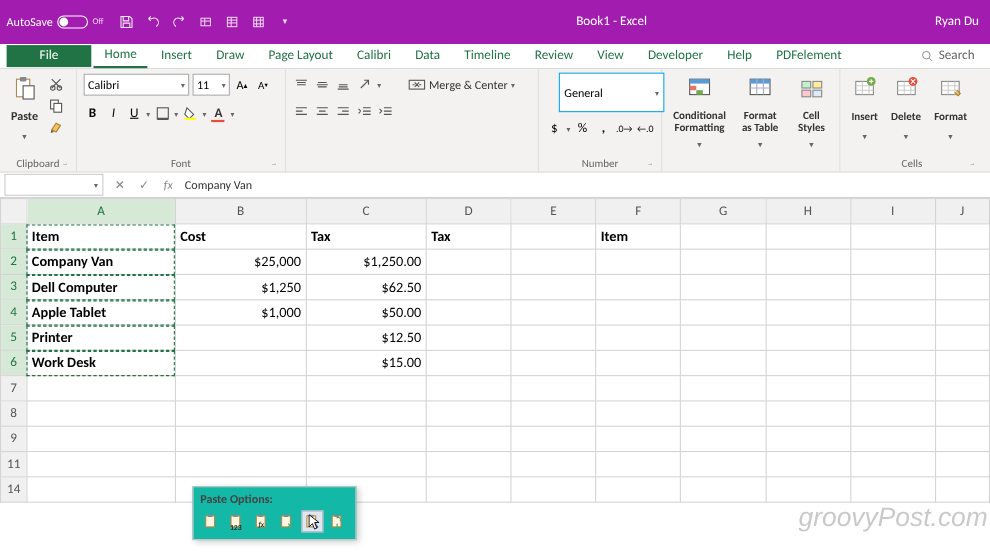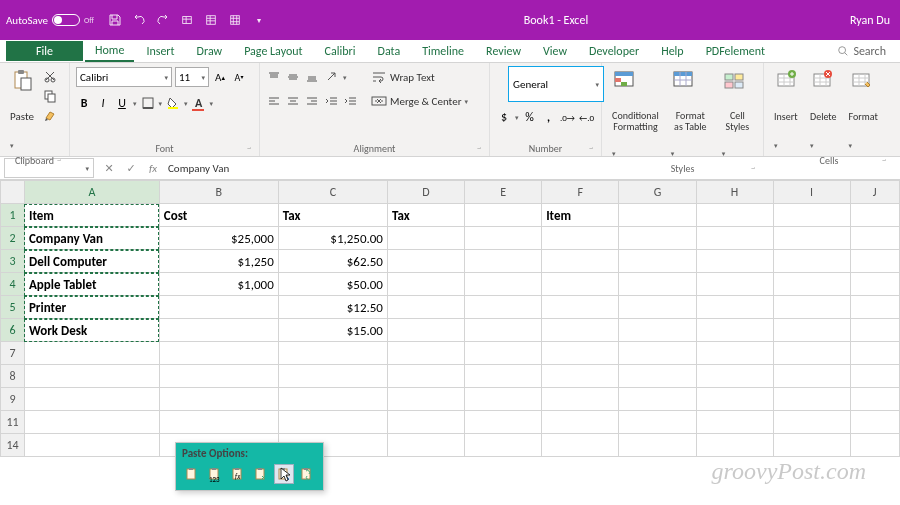--- a/index.html
+++ b/index.html
@@ -15,21 +15,21 @@
 .menubar { height:23px; background:#fff; border-bottom:1px solid #d4d4d4; display:flex; align-items:center; padding:0 6px; gap:2px; }
 .menubar .tab { padding:3px 10px; font-size:12px; color:#217346; cursor:pointer; }
 .menubar .tab.file { background:#217346; color:#fff; padding:3px 30px; }
 .menubar .tab.active { color:#217346; border-bottom:2px solid #217346; }
 .menubar .search { margin-left:auto; display:flex; align-items:center; gap:4px; color:#666; font-size:12px; padding:0 8px; }
 .ribbon { height:94px; background:#f3f2f1; border-bottom:1px solid #d4d4d4; display:flex; }
 .group { border-right:1px solid #e0e0e0; padding:3px 6px 1px; display:flex; flex-direction:column; }
 .group .gbody { flex:1; display:flex; gap:4px; align-items:flex-start; }
 .group .glabel { text-align:center; font-size:10px; color:#666; padding-top:2px; position:relative; }
 .group .glabel::after { content:"⌐"; position:absolute; right:2px; bottom:1px; font-size:8px; color:#999; transform:scaleX(-1) scaleY(-1);}
-.bigbtn { display:flex; flex-direction:column; align-items:flex-start; padding:2px 4px; gap:18px; font-size:11px; color:#333; cursor:pointer; }
+.bigbtn { display:flex; flex-direction:column; align-items:center; padding:2px 4px; gap:7px; font-size:11px; color:#333; cursor:pointer;font-weight:bold; }
 .bigbtn .icon { width:24px; height:24px; }
 .bigbtn .dd { font-size:7px; color:#666; }
 .smallbtn { width:16px; height:16px; cursor:pointer; display:inline-flex; align-items:center; justify-content:center; }
 .row { display:flex; align-items:center; gap:3px; height:22px; }
 .col { display:flex; flex-direction:column; gap:2px; }
 .fontname { width:96px; height:20px; border:1px solid #ababab; background:#fff; font-size:11px; padding:0 3px; display:flex; align-items:center; justify-content:space-between; }
 .fontsize { width:34px; height:20px; border:1px solid #ababab; background:#fff; font-size:11px; padding:0 3px; display:flex; align-items:center; justify-content:space-between; }
 .dd-arrow { font-size:7px; color:#666; }
 .namebox-row { height:23px; border-bottom:1px solid #d4d4d4; display:flex; align-items:center; background:#fff;}
 .namebox { width:90px; height:20px; border:1px solid #ccc; margin:0 4px; font-size:11px; padding:0 4px; display:flex; align-items:center; justify-content:space-between;}
@@ -45,21 +45,21 @@
 .grid td.bold { font-weight:bold; }
 .grid td.right { text-align:right; }
 .marching { outline:1.5px dashed #217346; outline-offset:-1px; }
 .rowhdr.sel { background:#d6e8d6; color:#217346;}
 .colhdr.sel { background:#d6e8d6; color:#217346;}
 .paste-popup { position:absolute; top:262px; left:175px; background:#14b8a6; border:1px solid #c6c6c6; box-shadow:2px 2px 6px rgba(0,0,0,0.2); padding:4px 6px 6px; font-size:11px; }
 .paste-popup .ptitle { font-weight:bold; color:#444; margin-bottom:4px; }
 .paste-popup .picons { display:flex; gap:3px; }
 .paste-popup .pbtn { width:20px; height:20px; border:1px solid transparent; cursor:pointer; display:flex; align-items:center; justify-content:center; font-size:11px; position:relative;}
 .paste-popup .pbtn.sel { background:#e0e6ef; border-color:#a0b0c0;}
-.watermark { position:absolute; right:34px; bottom:20px; font-size:24px; font-style:italic; color:rgba(100,100,100,0.35); font-family:Liberation Serif, serif;}
+.watermark { position:absolute; right:2px; bottom:20px; font-size:24px; font-style:italic; color:rgba(100,100,100,0.35); font-family:Liberation Sans, sans-serif;}
 svg { display:block; }
 .ico-stroke { stroke:#555; fill:none; stroke-width:1;}
 .wraprow { display:flex; align-items:center; gap:3px; font-size:11px; color:#333; cursor:pointer; height:22px; padding:0 2px;}
 .numberfmt { width:96px; height:36px; border:1px solid #0ea5e9; background:#fff; font-size:11px; padding:0 4px; display:flex; align-items:center; justify-content:space-between;margin-left:12px; }
 </style>
 </head>
 <body>
 
 <div class="titlebar">
   <div class="autosave">
@@ -267,35 +267,28 @@
           <span class="smallbtn">
               <svg width="14" height="14" viewBox="0 0 14 14">
                 <path d="M5 4h7M5 7h7M5 10h7M1 5l2 2-2 2" class="ico-stroke"></path>
               </svg>
             </span>
         </div>
       </div>
       <div class="col" style="margin-left:6px">
         <div class="wraprow">
           <svg width="16" height="14" viewBox="0 0 16 14">
-              <path d="M2 3h12M2 7h8a2 2 0 0 1 0 4H8m0 0l2-2m-2 2l2 2M2 11h3" class="ico-stroke"></path>
-            </svg>
-          <span>Wrap Text</span>
-        </div>
-        <div class="wraprow">
-          <svg width="16" height="14" viewBox="0 0 16 14">
               <rect x="1" y="3" width="14" height="8" class="ico-stroke"></rect>
               <path d="M4 7h2m4 0h2M6 5l2 2-2 2m4-4l-2 2 2 2" class="ico-stroke"></path>
             </svg>
           <span>Merge &amp; Center</span>
           <span class="dd-arrow">▾</span>
         </div>
       </div>
     </div>
-    <div class="glabel">Alignment</div>
   </div>
 
   <div class="group" style="width:112px">
     <div class="gbody col">
       <div class="numberfmt">
           <span>General</span>
           <span class="dd-arrow">▾</span>
         </div>
       <div class="row">
         <span class="smallbtn">$</span>
@@ -334,21 +327,20 @@
         <svg class="icon" viewBox="0 0 24 24">
             <rect x="3" y="6" width="8" height="6" fill="#c6efce" stroke="#888"></rect>
             <rect x="13" y="6" width="8" height="6" fill="#ffeb9c" stroke="#888"></rect>
             <rect x="3" y="14" width="8" height="6" fill="#ffc7ce" stroke="#888"></rect>
             <rect x="13" y="14" width="8" height="6" fill="#ddebf7" stroke="#888"></rect>
           </svg>
         <span style="text-align:center">Cell Styles</span>
           <span class="dd">▾</span>
       </div>
     </div>
-    <div class="glabel">Styles</div>
   </div>
 
   <div class="group" style="width:130px;border-right:none">
     <div class="gbody">
       <div class="bigbtn" style="font-size:10px">
         <svg class="icon" viewBox="0 0 24 24">
             <rect x="4" y="6" width="16" height="12" stroke="#888" fill="#fff"></rect>
             <path d="M4 10h16M4 14h16M10 6v12M16 6v12" stroke="#ccc"></path>
             <circle cx="18" cy="6" r="4" fill="#70ad47"></circle>
             <path d="M18 4v4M16 6h4" stroke="#fff"></path>

